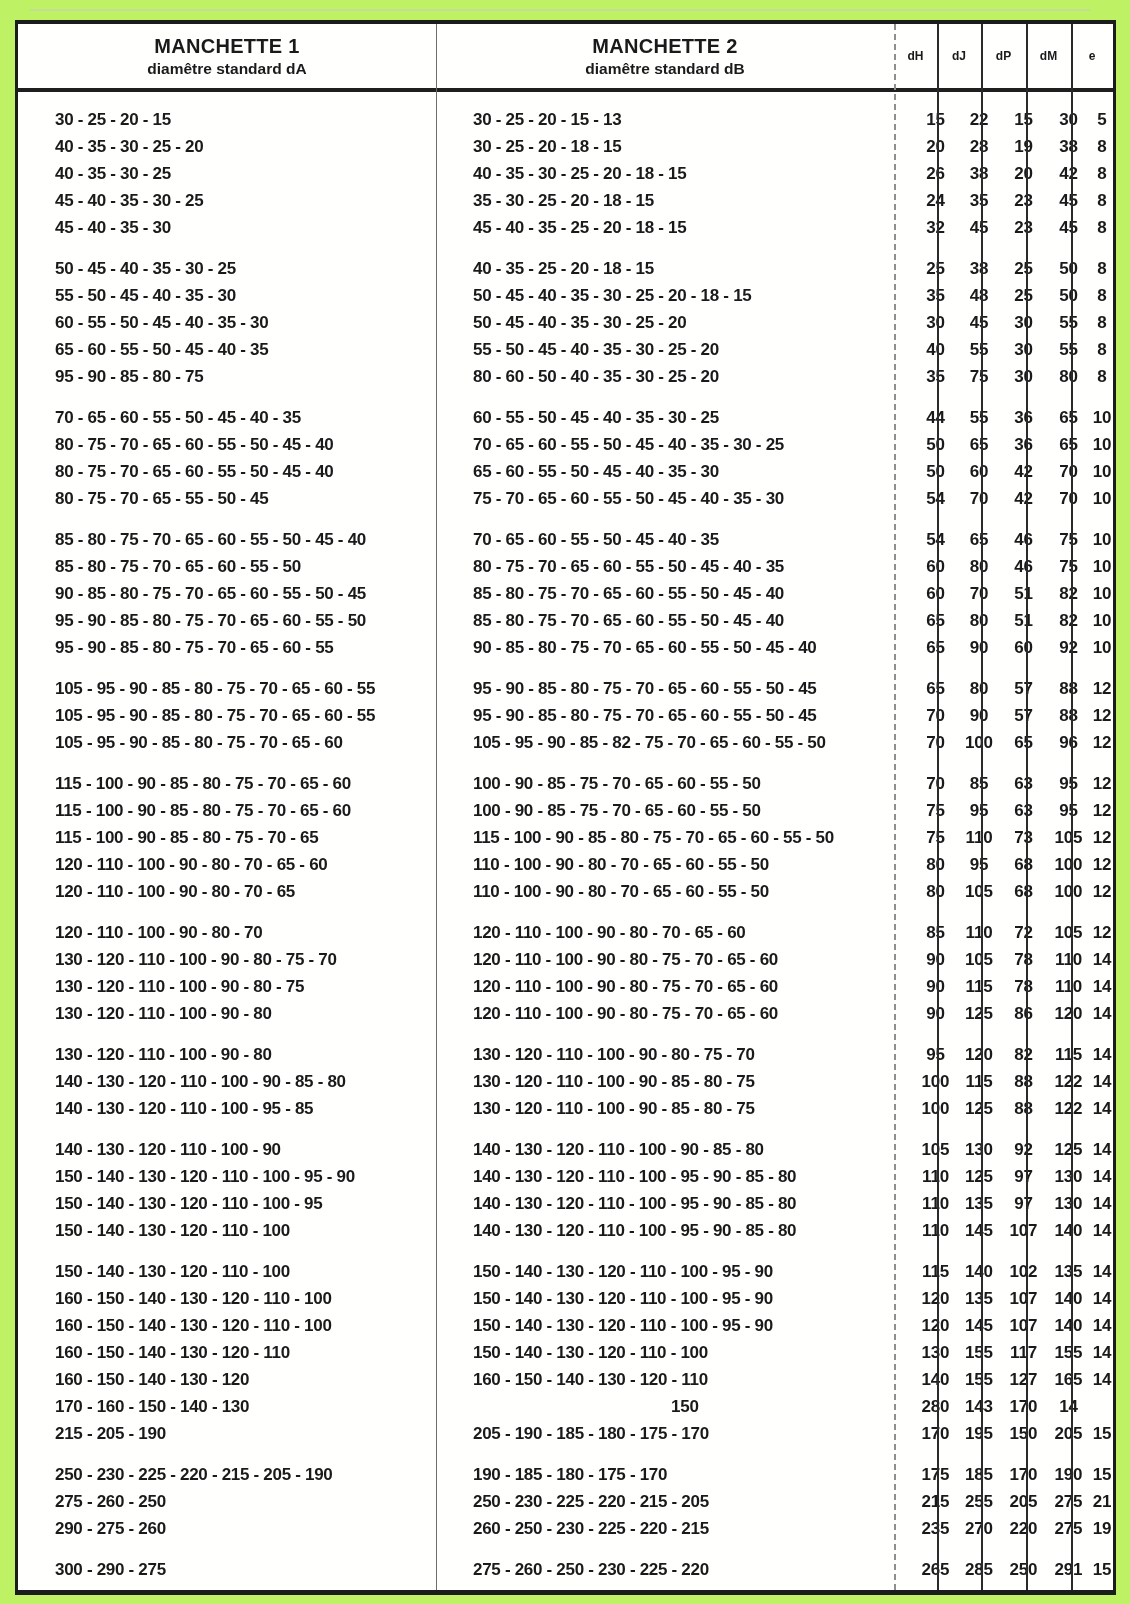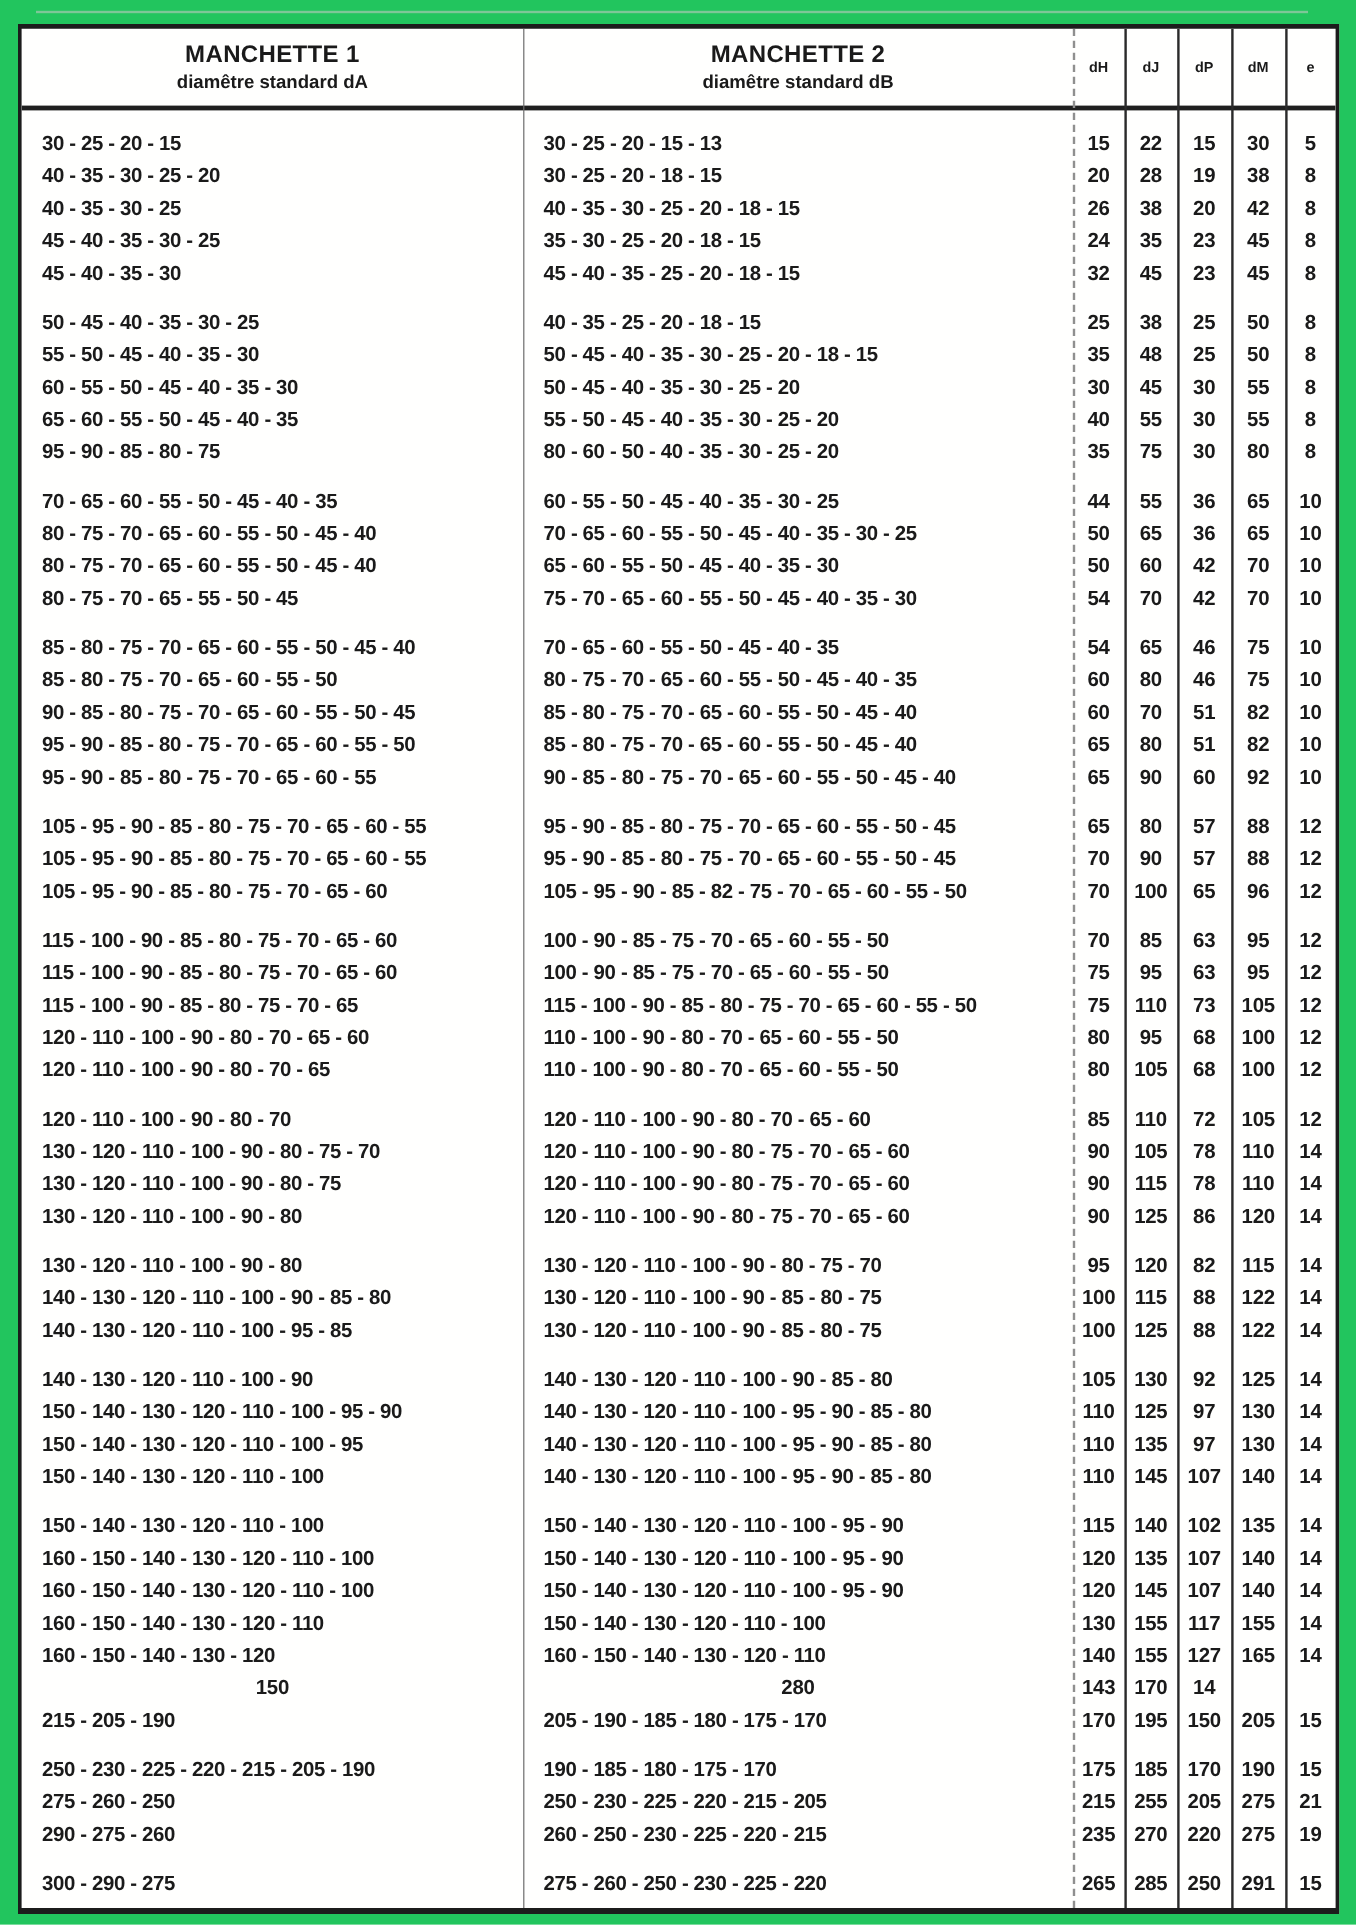--- a/index.html
+++ b/index.html
@@ -8,21 +8,21 @@
     background: #ffffff;
     width: 1130px;
     height: 1604px;
     overflow: hidden;
     font-family: "Liberation Sans", "DejaVu Sans", sans-serif;
   }
   .scan-page {
     position: relative;
     width: 1130px;
     height: 1604px;
-    background: #22c55e;
+    background: #bef264;
   }
   .table-frame {
     position: absolute;
     left: 15px;
     top: 20px;
     width: 1095px;
     height: 1566px;
     border: 3px solid #1c1c1c;
     border-top-width: 4px;
     border-bottom-width: 5px;
@@ -70,20 +70,21 @@
   }
   .head-small {
     display: flex;
     align-items: center;
     justify-content: center;
     font-size: 12px;
     font-weight: bold;
   }
   .table-body {
     position: relative;
+    margin-left: 20px;
   }
   .group {
     padding-top: 14px;
   }
   .row {
     height: 27px;
     line-height: 27px;
   }
   .cell {
     white-space: nowrap;
@@ -536,20 +537,21 @@
           <div class="grid-row row">
     <div class="cell sleeve">160 - 150 - 140 - 130 - 120</div>
     <div class="cell sleeve">160 - 150 - 140 - 130 - 120 - 110</div>
     <div class="cell num">140</div>
     <div class="cell num">155</div>
     <div class="cell num">127</div>
     <div class="cell num">165</div>
     <div class="cell num">14</div>
   </div>
           <div class="grid-row row">
+    <div class="cell sleeve">170 - 160 - 150 - 140 - 130</div>
     <div class="cell num">150</div>
     <div class="cell num">280</div>
     <div class="cell num">143</div>
     <div class="cell num">170</div>
     <div class="cell num">14</div>
   </div>
           <div class="grid-row row">
     <div class="cell sleeve">215 - 205 - 190</div>
     <div class="cell sleeve">205 - 190 - 185 - 180 - 175 - 170</div>
     <div class="cell num">170</div>

